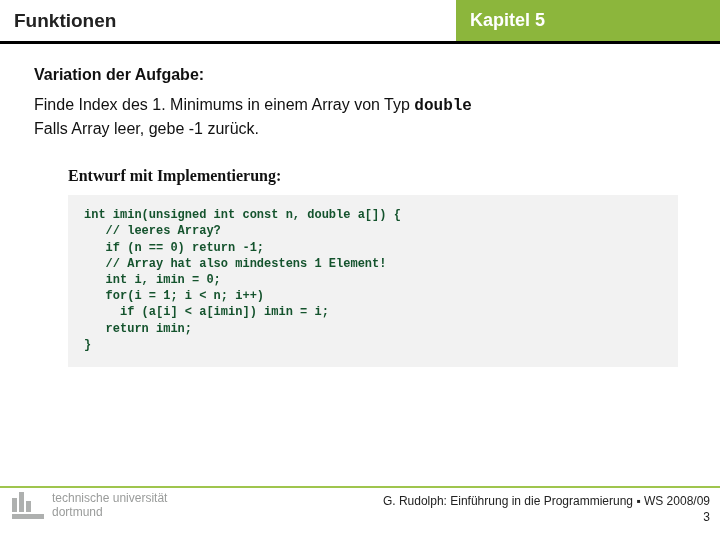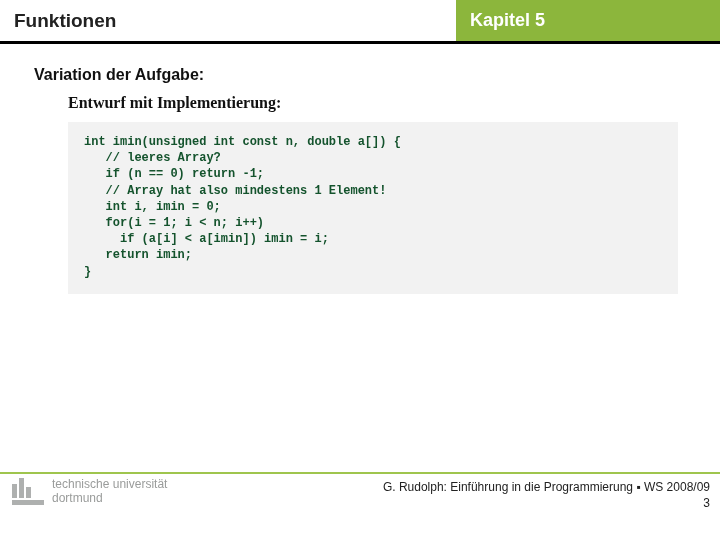--- a/index.html
+++ b/index.html
@@ -67,21 +67,21 @@
     font-weight: bold;
     line-height: 1.35;
     white-space: pre;
     color: #14532d;
   }
   .footer {
     position: absolute;
     bottom: 0;
     left: 0;
     right: 0;
-    height: 68px;
+    height: 54px;
     border-top: 2px solid #9fc54d;
     margin-top: 42px;
   }
   .footer-inner {
     display: flex;
     justify-content: space-between;
     align-items: flex-start;
     padding: 4px 10px 0 12px;
     height: 100%;
   }
@@ -131,20 +131,24 @@
 </head>
 <body>
 
 <div class="header">
   <div class="header-left">Funktionen</div>
   <div class="header-right">Kapitel 5</div>
 </div>
 
 <div class="content">
   <div class="subheading">Variation der Aufgabe:</div>
+  <div class="task-text">
+    <span>Finde Index des 1. Minimums in einem Array von Typ </span><span class="mono">double</span><br>
+    <span>Falls Array leer, gebe -1 zurück.</span>
+  </div>
 
   <div class="impl-block">
     <div class="impl-heading">Entwurf mit Implementierung:</div>
     <div class="code-box">int imin(unsigned int const n, double a[]) {
    // leeres Array?
    if (n == 0) return -1;
    // Array hat also mindestens 1 Element!
    int i, imin = 0;
    for(i = 1; i &lt; n; i++)
      if (a[i] &lt; a[imin]) imin = i;

